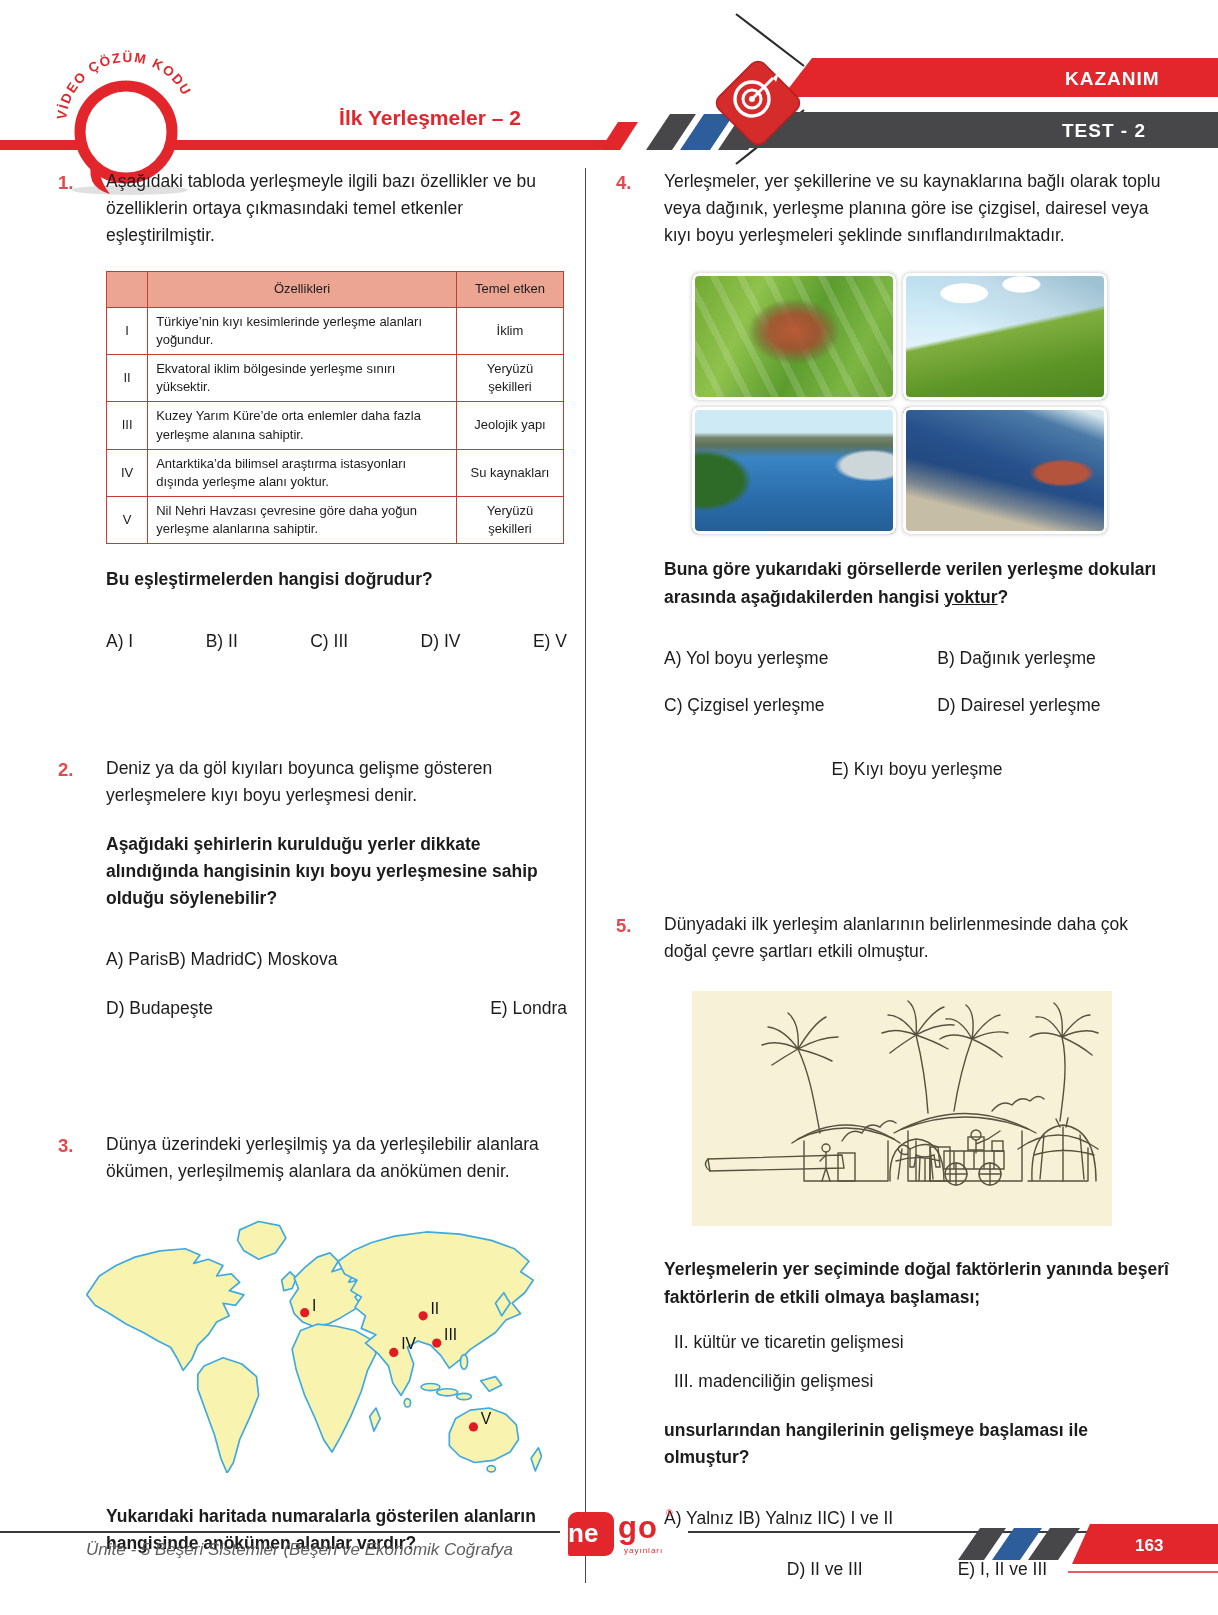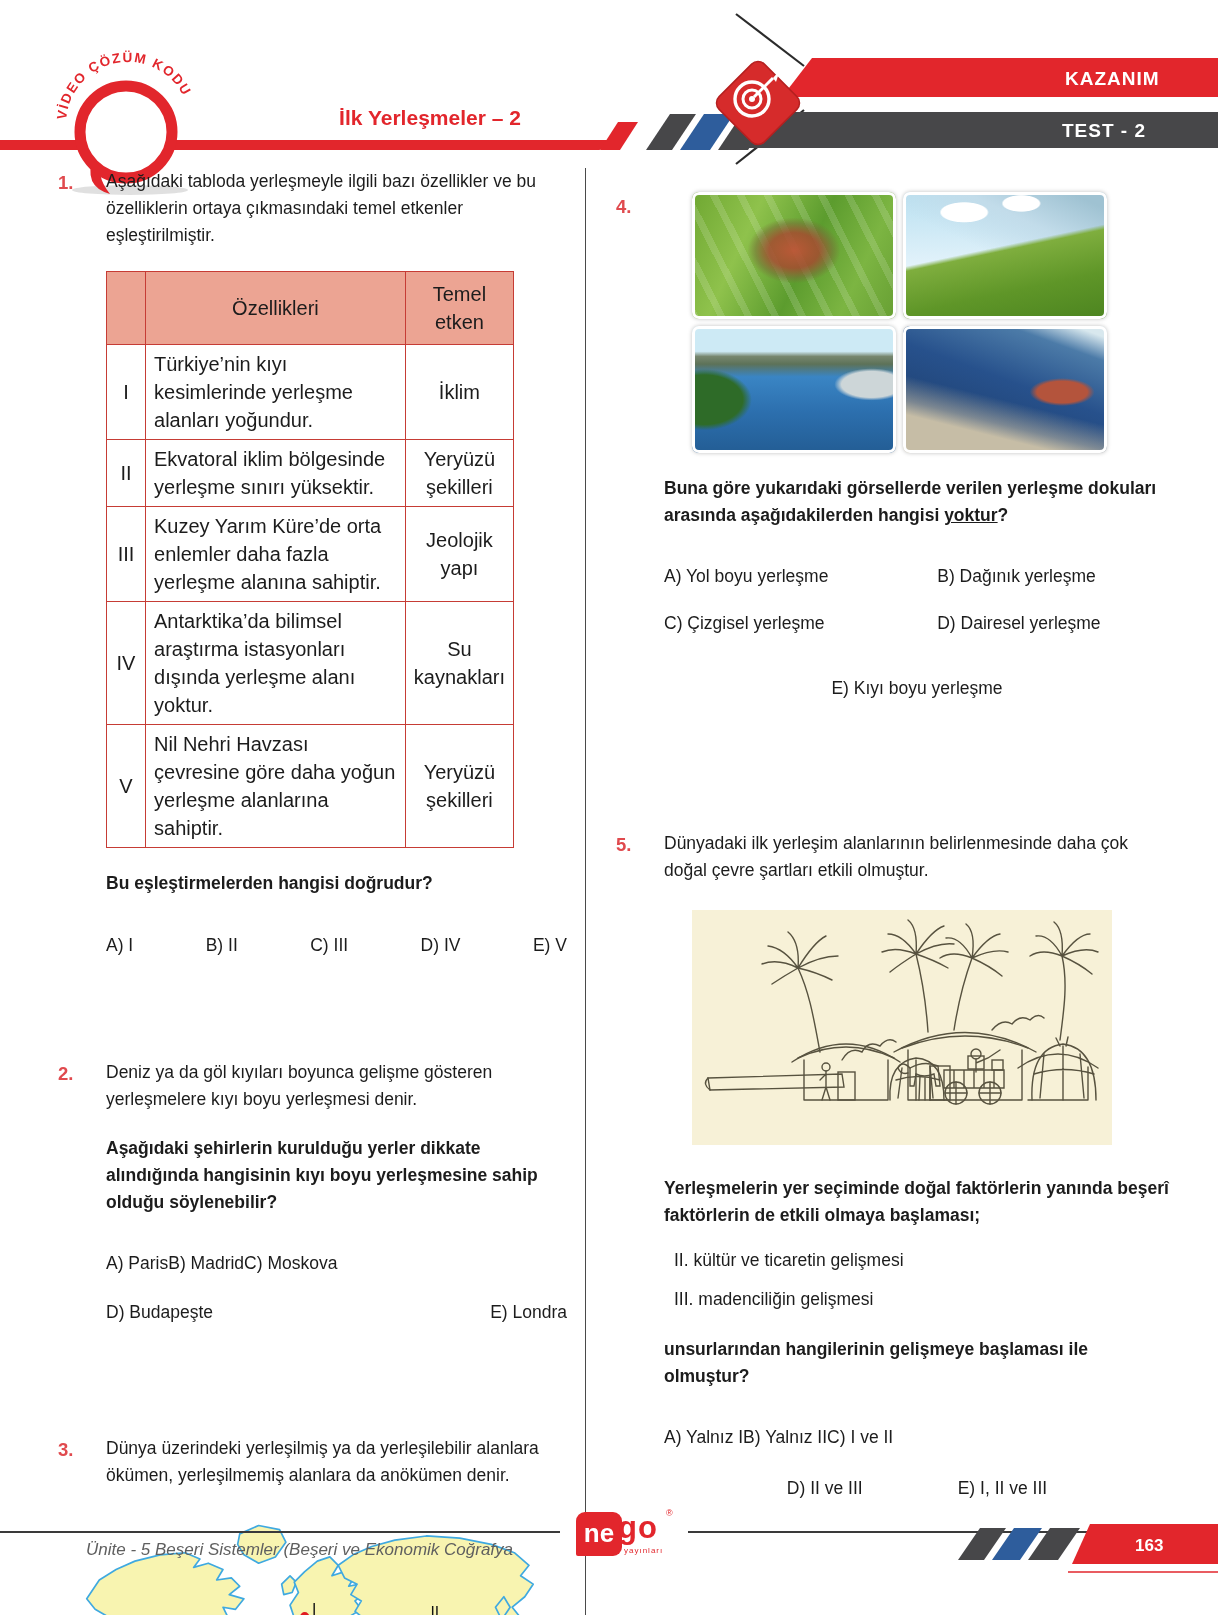--- a/index.html
+++ b/index.html
@@ -37,21 +37,21 @@
   .ul{text-decoration:underline;}
   .opts{display:flex;margin-top:34px;font-size:17.5px;}
   .opts.spread{justify-content:space-between;}
   .opts.c3{}
   .opts.row2c{justify-content:space-between;gap:115px;margin-top:22px;}
   .opts.two>span:first-child{width:54%;}
   .opts.centerE{justify-content:center;margin-top:37px;}
   .opts.q5r2{justify-content:center;gap:95px;margin-top:24px;}
 
   
-  table.match{border-collapse:collapse;margin:22px 0 0 0;width:408px;font-size:20px;line-height:1.4;}
+  table.match{border-collapse:collapse;margin:22px 0 0 0;width:458px;font-size:13px;line-height:1.4;}
   table.match th,table.match td{border:1.6px solid var(--tborder);padding:5px 8px;vertical-align:middle;}
   table.match thead th{background:var(--thead);font-weight:normal;text-align:center;padding:8px 6px;}
   td.rno{width:40px;text-align:center;}
   td.factor{width:104px;text-align:center;}
   td.feat{width:300px;}
 
   
   .map-box{margin:26px 0 0 -26px;}
   .map-dot{fill:#e01b22;}
   .map-lbl{font-family:"Liberation Sans",sans-serif;font-size:15px;fill:#111;}
@@ -84,21 +84,21 @@
   .q5items{margin-top:18px;}
   .q5items div{margin-top:12px;padding-left:10px;}
 
   
   .foot-line{position:absolute;top:1531px;height:1.8px;background:#3a3a3a;}
   .foot-line.l{left:0;width:560px;}
   .foot-line.r{left:688px;width:442px;}
   .foot-unit{position:absolute;left:86px;top:1540px;font-style:italic;color:#5f5f5f;font-size:17px;}
   .nego{position:absolute;left:568px;top:1502px;width:120px;height:62px;}
   .nego .book{position:absolute;left:0;top:10px;width:46px;height:44px;background:var(--red);
-    border-radius:9px 9px 9px 2px;color:#fff;font-weight:bold;font-size:26px;text-align:center;line-height:42px;margin-left:8px;}
+    border-radius:9px 9px 9px 2px;color:#fff;font-weight:bold;font-size:26px;text-align:left;line-height:42px;}
   .nego .go{position:absolute;left:50px;top:8px;color:var(--red);font-weight:bold;font-size:31px;letter-spacing:1px;}
   .nego .reg{position:absolute;left:98px;top:6px;color:var(--red);font-size:9px;}
   .nego .sub{position:absolute;left:56px;top:44px;color:var(--red);font-size:8px;letter-spacing:1px;}
   .foot-right{position:absolute;left:940px;top:1522px;}
   .pageno{fill:#fff;font-size:17px;font-weight:bold;font-family:"Liberation Sans",sans-serif;}
 </style>
 </head>
 <body>
 
 <div class="page">
@@ -256,20 +256,21 @@
 
         <div class="stem">Yukarıdaki haritada numaralarla gösterilen alanların hangisinde anökümen alanlar vardır?</div>
 
       </div>
     </div>
 
     <div class="col right">
 
       <div class="q">
         <span class="qnum">4.</span>
+        <div>Yerleşmeler, yer şekillerine ve su kaynaklarına bağlı olarak toplu veya dağınık, yerleşme planına göre ise çizgisel, dairesel veya kıyı boyu yerleşmeleri şeklinde sınıflandırılmaktadır.</div>
 
         <div class="photo-grid">
           <div class="photo ph1"></div>
           <div class="photo ph2"></div>
           <div class="photo ph3"></div>
           <div class="photo ph4"></div>
         </div>
 
         <div class="stem"><span>Buna göre yukarıdaki görsellerde verilen yerleşme dokuları arasında aşağıdakilerden hangisi </span><span class="ul">yoktur</span><span>?</span></div>
 

